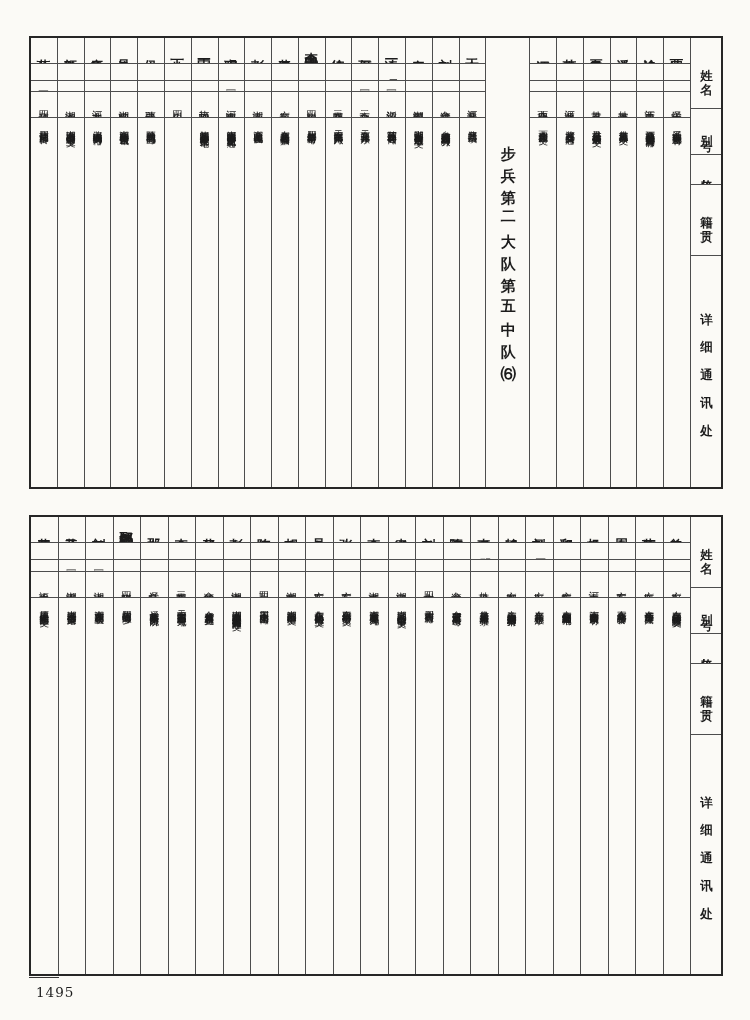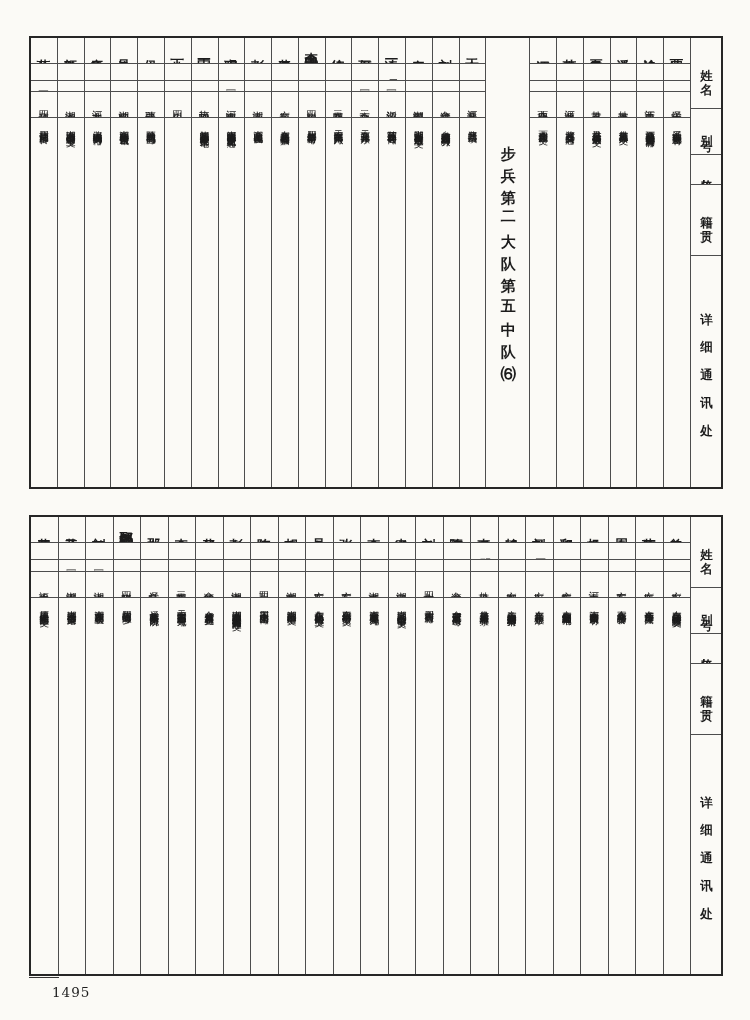--- a/index.html
+++ b/index.html
@@ -51,21 +51,21 @@
   .col.header .cell.age .vtext    { font-size: 12px;   letter-spacing: 1px;  font-weight: 700; }
   .col.header .cell.origin .vtext { font-size: 12.5px; letter-spacing: 14px; font-weight: 700; }
   .col.header .cell.addr { display: flex; justify-content: center; align-items: center; padding: 0; }
   .col.header .cell.addr .vtext {
     height: auto; margin: 0; line-height: normal;
     font-size: 12.5px; letter-spacing: 28px; font-weight: 700;
   }
 
   .col.unit .vtext { font-size: 15px; letter-spacing: 22px; font-weight: 700; }
 
-  .page-number { position: absolute; left: 52px; bottom: 20px; font-size: 13.5px; letter-spacing: 1px; }
+  .page-number { position: absolute; left: 36px; bottom: 20px; font-size: 13.5px; letter-spacing: 1px; }
   .pn-rule { position: absolute; left: 29px; bottom: 42px; width: 30px; border-top: 1.5px solid #333; }
 </style>
 </head>
 <body>
 
 <div class="page">
   <div class="content">
     <div class="table" id="table-top">
         <div class="col header">
           <div class="cell name">

